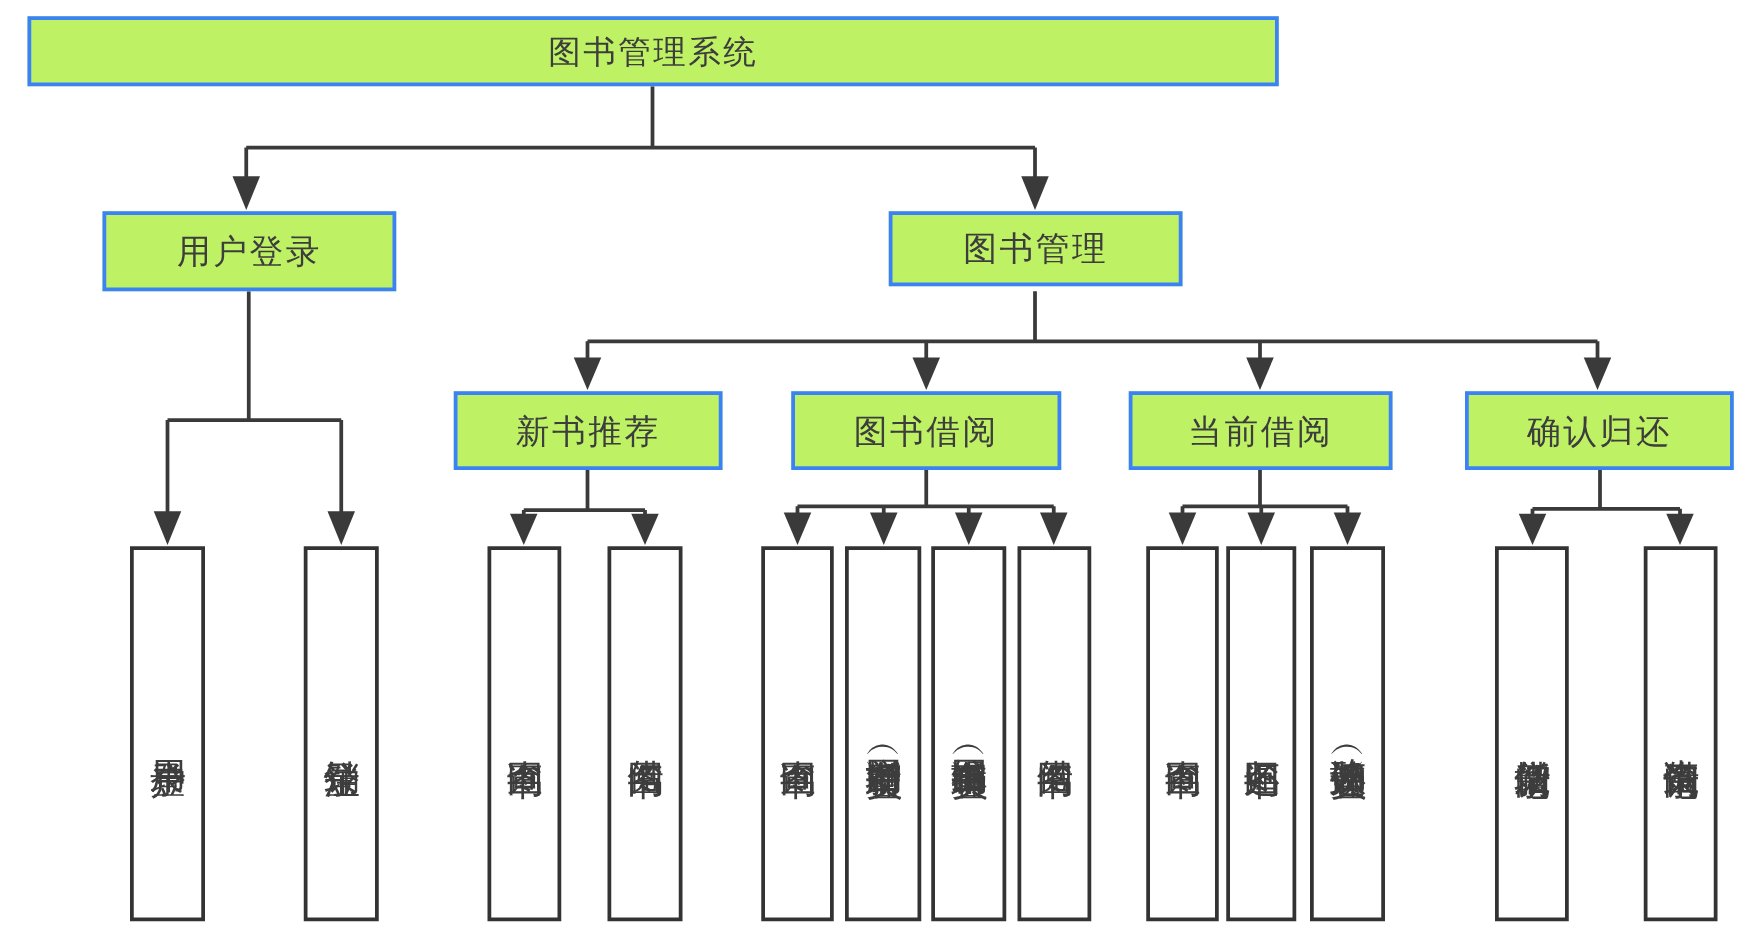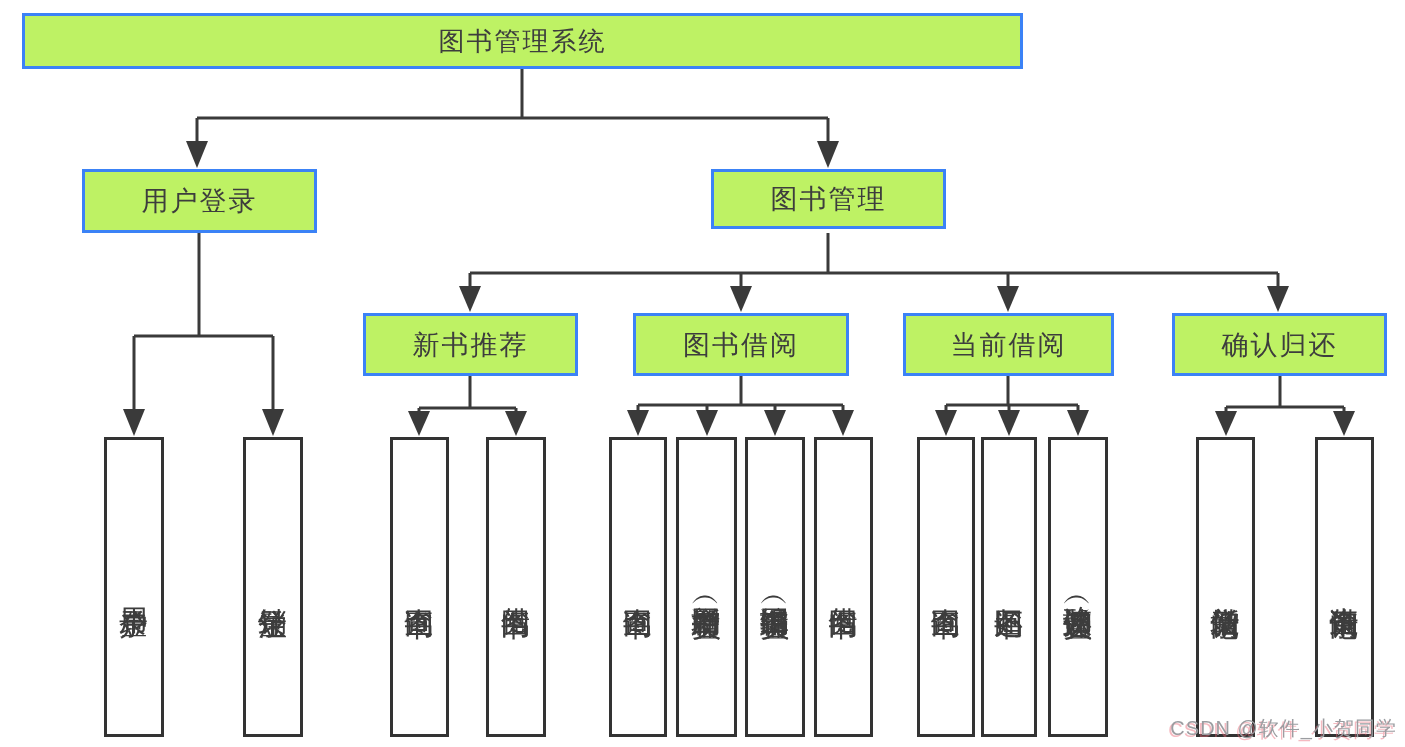--- a/index.html
+++ b/index.html
@@ -152,15 +152,14 @@
   <div class="leaf" style="left:745px; top:437px; width:60px; height:300px;">编辑图书（管理员）</div>
   <div class="leaf" style="left:814px; top:437px; width:59px; height:300px;">借阅图书</div>
 
   <div class="leaf" style="left:917px; top:437px; width:58px; height:300px;">查询图书</div>
   <div class="leaf" style="left:981px; top:437px; width:56px; height:300px;">归还图书</div>
   <div class="leaf" style="left:1048px; top:437px; width:60px; height:300px;">确认归还（管理员）</div>
 
   <div class="leaf" style="left:1196px; top:437px; width:59px; height:300px;">新增借阅记录</div>
   <div class="leaf" style="left:1315px; top:437px; width:59px; height:300px;">查询借阅记录</div>
 
-  <div class="watermark">CSDN @软件_小贺同学</div>
 
 </div>
 
 </body></html>

